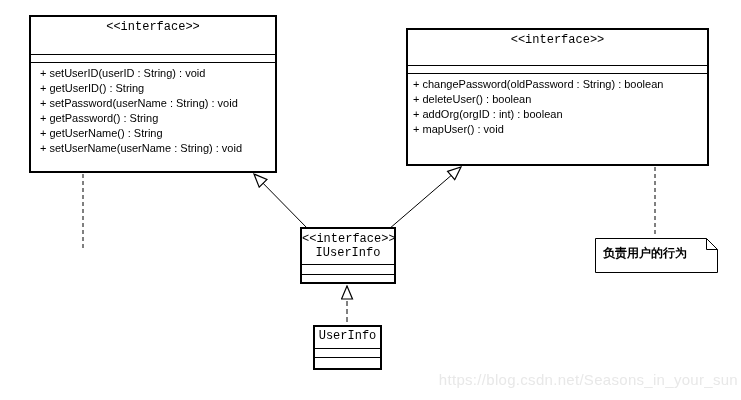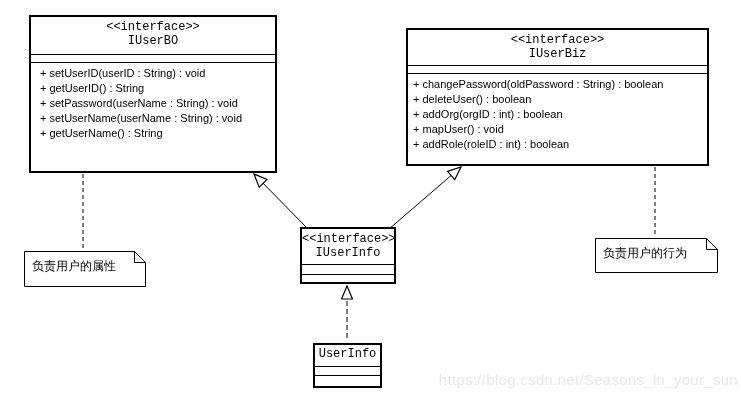--- a/index.html
+++ b/index.html
@@ -36,25 +36,25 @@
 
   #class-iuserbiz { left:406px; top:28px;  width:303px; height:138px; }
   #class-iuserbiz .title { height:35px; }
   #class-iuserbiz .attrs { height:9px; }
   #class-iuserbiz .methods { padding-left:5px; }
 
   #class-iuserinfo { left:300px; top:227px; width:96px; height:57px; }
   #class-iuserinfo .title { height:35px; }
   #class-iuserinfo .attrs { height:11px; }
 
-  #class-userinfo { left:313px; top:343px; width:69px; height:45px; }
+  #class-userinfo { left:313px; top:325px; width:69px; height:45px; }
   #class-userinfo .title { height:21px; line-height:19px; padding-top:0; }
   #class-userinfo .attrs { height:10px; }
 
-  .note { position:absolute; }
+  .note { position:absolute;font-weight:bold; }
   .note svg { position:absolute; left:0; top:0; }
   .note .note-text {
     position:absolute; left:8px; top:7px; font-size:12px; color:#000;
     white-space:nowrap;
   }
   #note-left  { left:24px;  top:251px; width:122px; height:36px; }
   #note-right { left:595px; top:238px; width:123px; height:35px; }
 
   #watermark {
     position:absolute; right:3px; top:371px; font-size:15px;
@@ -75,71 +75,62 @@
     <line class="gen-line" x1="308" y1="229" x2="254" y2="174" marker-end="url(#tri)"></line>
     <line class="gen-line" x1="389" y1="229" x2="461" y2="167" marker-end="url(#tri)"></line>
     <line class="dash-line" x1="347" y1="338" x2="347" y2="286" marker-end="url(#tri)"></line>
     <line class="note-link" x1="83" y1="174" x2="83" y2="250"></line>
     <line class="note-link" x1="655" y1="167" x2="655" y2="237"></line>
   </svg>
 
   <div class="classbox" id="class-iuserbo">
     <div class="title">
       <div>&lt;&lt;interface&gt;&gt;</div>
-      <div>IUserBO</div>
     </div>
     <div class="attrs"></div>
     <div class="methods">
       <div>+ setUserID(userID : String) : void</div>
       <div>+ getUserID() : String</div>
       <div>+ setPassword(userName : String) : void</div>
+      <div>+ getPassword() : String</div>
+      <div>+ getUserName() : String</div>
       <div>+ setUserName(userName : String) : void</div>
-      <div>+ getUserName() : String</div>
     </div>
   </div>
 
   <div class="classbox" id="class-iuserbiz">
     <div class="title">
       <div>&lt;&lt;interface&gt;&gt;</div>
-      <div>IUserBiz</div>
     </div>
     <div class="attrs"></div>
     <div class="methods">
       <div>+ changePassword(oldPassword : String) : boolean</div>
       <div>+ deleteUser() : boolean</div>
       <div>+ addOrg(orgID : int) : boolean</div>
       <div>+ mapUser() : void</div>
-      <div>+ addRole(roleID : int) : boolean</div>
     </div>
   </div>
 
   <div class="classbox" id="class-iuserinfo">
     <div class="title">
       <div>&lt;&lt;interface&gt;&gt;</div>
       <div>IUserInfo</div>
     </div>
     <div class="attrs"></div>
     <div class="methods"></div>
   </div>
 
   <div class="classbox" id="class-userinfo">
     <div class="title">
       <div>UserInfo</div>
     </div>
     <div class="attrs"></div>
     <div class="methods"></div>
   </div>
 
-  <div class="note" id="note-left">
-    <svg width="122" height="36" viewBox="0 0 122 36">
-      <polygon points="0.5,0.5 110.5,0.5 121.5,11.5 121.5,35.5 0.5,35.5" fill="#ffffff" stroke="#000000" stroke-width="1"></polygon>
-      <polyline points="110.5,0.5 110.5,11.5 121.5,11.5" fill="none" stroke="#000000" stroke-width="1"></polyline>
-    </svg>
-    <span class="note-text">负责用户的属性</span>
-  </div>
 
   <div class="note" id="note-right">
     <svg width="123" height="35" viewBox="0 0 123 35">
       <polygon points="0.5,0.5 111.5,0.5 122.5,11.5 122.5,34.5 0.5,34.5" fill="#ffffff" stroke="#000000" stroke-width="1"></polygon>
       <polyline points="111.5,0.5 111.5,11.5 122.5,11.5" fill="none" stroke="#000000" stroke-width="1"></polyline>
     </svg>
     <span class="note-text">负责用户的行为</span>
   </div>
 
   <div id="watermark">https://blog.csdn.net/Seasons_in_your_sun</div>

